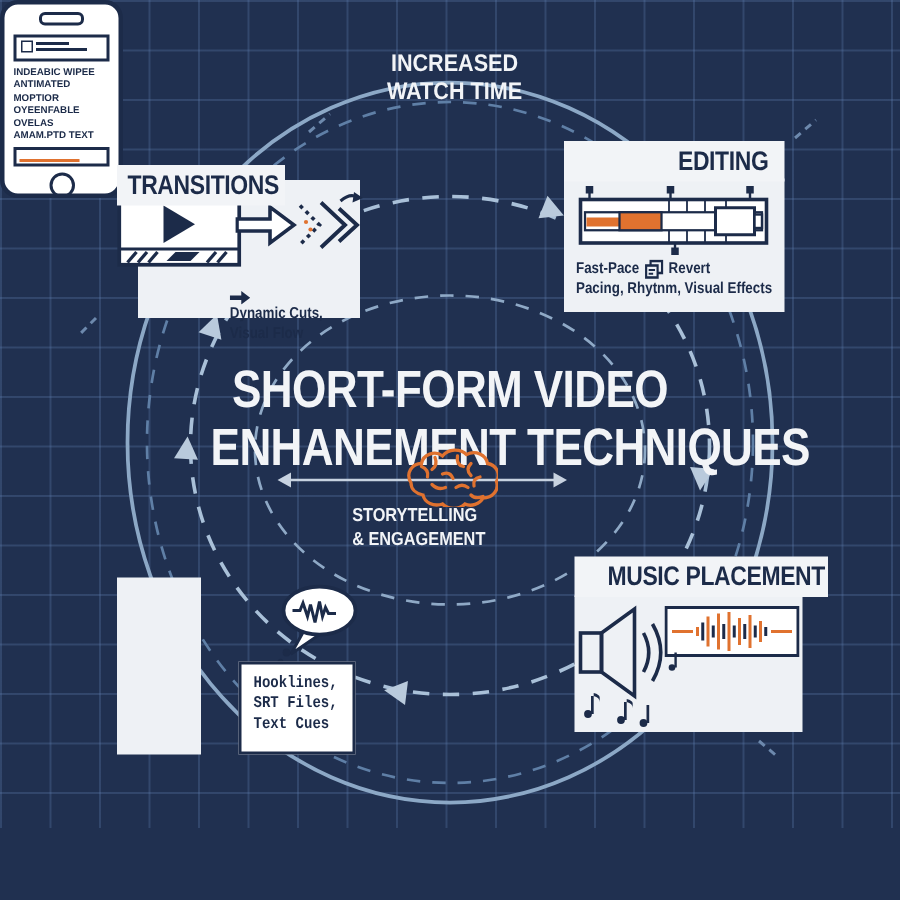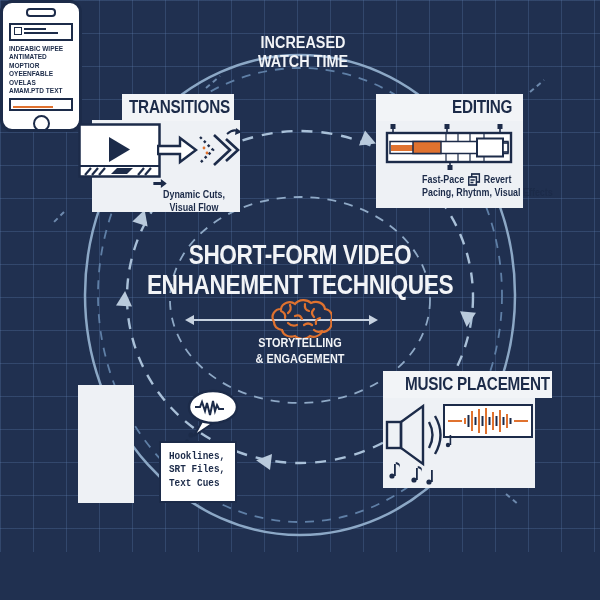--- a/index.html
+++ b/index.html
@@ -22,23 +22,23 @@
   .cond{display:block;transform:scaleX(.85);transform-origin:0 50%;white-space:nowrap;}
   .condc{display:block;transform:scaleX(.85);transform-origin:50% 50%;white-space:nowrap;}
   .condr{display:block;transform:scaleX(.85);transform-origin:100% 50%;white-space:nowrap;}
   .white-t{color:#f2f4f7;}
   
   #top-label{left:200px;top:34px;width:206px;text-align:center;z-index:3;
     font-weight:bold;font-size:16px;line-height:1.18;}
   #top-label .ln{display:block;transform:scaleX(.9);white-space:nowrap;}
   
   #center-title{left:110px;top:240px;width:380px;text-align:center;z-index:3;
-    font-weight:bold;font-size:27px;line-height:1.12;letter-spacing:-.5px;}
+    font-weight:bold;font-size:35px;line-height:1.12;letter-spacing:-.5px;}
   #center-title .ln{display:block;transform:scaleX(.84);white-space:nowrap;}
-  #center-sub{left:225px;top:336px;width:150px;text-align:center;z-index:3;
+  #center-sub{left:225px;top:336px;width:150px;text-align:left;z-index:3;
     font-weight:bold;font-size:12.5px;line-height:1.25;}
   #center-sub .ln{display:block;transform:scaleX(.87);white-space:nowrap;}
   
   #phone{left:95px;top:380px;width:82px;height:132px;background:#fff;border:3px solid #1c2b49;
     border-radius:12px;z-index:3;box-sizing:border-box;}
   #phone .spk{width:26px;height:5px;border:2px solid #1c2b49;border-radius:4px;margin:5px auto 0;}
   #phone .vbar{margin:6px 6px 0;height:14px;border:2px solid #1c2b49;position:relative;}
   #phone .vbar .sq{position:absolute;left:3px;top:2px;width:6px;height:6px;border:1.5px solid #1c2b49;}
   #phone .vbar .l1{position:absolute;left:13px;top:3px;width:22px;height:2px;background:#1c2b49;}
   #phone .vbar .l2{position:absolute;left:13px;top:7px;width:34px;height:2px;background:#1c2b49;}
@@ -75,21 +75,21 @@
       <path d="M506,494 l13,11" fill="none"></path>
     </g>
   </svg>
 
   <div id="top-label" class="abs white-t">
     <span class="ln">INCREASED</span>
     <span class="ln">WATCH TIME</span>
   </div>
 
   <div class="panel" style="left:92px;top:120px;width:148px;height:92px;"></div>
-  <div class="hdr" style="left:78px;top:94px;width:105px;margin-left:44px;">
+  <div class="hdr" style="left:78px;top:110px;width:105px;">
     <span>TRANSITIONS</span>
   </div>
   <svg class="abs" style="left:78px;top:123px;z-index:3;" width="83" height="55" viewBox="0 0 83 55">
     <rect x="1.5" y="1.5" width="80" height="52" fill="#fff" stroke="#1c2b49" stroke-width="2.5"></rect>
     <polygon points="31,14 52,26.5 31,39" fill="#1c2b49"></polygon>
     <line x1="2" y1="43" x2="81" y2="43" stroke="#1c2b49" stroke-width="2"></line>
     <g stroke="#1c2b49" stroke-width="2.2">
       <line x1="7" y1="52" x2="13" y2="45"></line>
         <line x1="14" y1="52" x2="20" y2="45"></line>
         <line x1="21" y1="52" x2="27" y2="45"></line>
@@ -101,21 +101,21 @@
   <svg class="abs" style="left:157px;top:126px;z-index:3;" width="86" height="54" viewBox="0 0 86 54">
     <polygon points="1,20 23,20 23,12 39,24 23,36 23,28 1,28" fill="#fff" stroke="#1c2b49" stroke-width="2.4"></polygon>
     <polyline points="43,11 56,24 43,37" fill="none" stroke="#1c2b49" stroke-width="2.4" stroke-dasharray="2.5 3"></polyline>
     <circle cx="47" cy="22" r="1.4" fill="#e0722f"></circle>
       <circle cx="50" cy="27" r="1.4" fill="#e0722f"></circle>
     <polyline points="57,9 73,24 57,39" fill="none" stroke="#1c2b49" stroke-width="2.6"></polyline>
     <polyline points="69,13 81,24 69,35" fill="none" stroke="#1c2b49" stroke-width="2.6"></polyline>
     <path d="M70,8 q7,-6 12,-2" fill="none" stroke="#1c2b49" stroke-width="2"></path>
     <path d="M79,2 L85,6 L78,9 Z" fill="#1c2b49"></path>
   </svg>
-  <div class="abs cap" style="left:146px;top:179px;width:96px;text-align:center;">
+  <div class="abs cap" style="left:146px;top:194px;width:96px;">
     <span class="condc"><svg width="16" height="9" viewBox="0 0 16 9" style="vertical-align:middle;margin-right:3px;">
           <polygon points="0,3 9,3 9,0 16,4.5 9,9 9,6 0,6" fill="#1c2b49"></polygon>
         </svg><span>Dynamic Cuts,</span></span>
     <span class="condc">Visual Flow</span>
   </div>
 
   <div class="panel" style="left:376px;top:119px;width:147px;height:89px;"></div>
   <div class="hdr" style="left:376px;top:94px;width:140px;text-align:right;">
     <span>EDITING</span>
   </div>
@@ -138,21 +138,21 @@
         <line x1="74" y1="11" x2="74" y2="40"></line>
         <line x1="86" y1="11" x2="86" y2="40"></line>
         <line x1="100" y1="11" x2="100" y2="40"></line>
     </g>
     <rect x="6" y="19.5" width="118" height="12" fill="#fff" stroke="#1c2b49" stroke-width="1.5"></rect>
     <rect x="7" y="23" width="22" height="6" fill="#e0722f"></rect>
     <rect x="29" y="19.5" width="28" height="12" fill="#e0722f" stroke="#1c2b49" stroke-width="1.5"></rect>
     <rect x="93" y="16.5" width="26" height="18" fill="#fff" stroke="#1c2b49" stroke-width="2"></rect>
     <rect x="119" y="21" width="5" height="9" fill="#fff" stroke="#1c2b49" stroke-width="1.6"></rect>
   </svg>
-  <div class="abs cap" style="left:384px;top:173px;width:150px;margin-left:38px;">
+  <div class="abs cap" style="left:384px;top:173px;width:150px;">
     <span class="cond" style="display:flex;align-items:center;gap:4px;">
       <span>Fast-Pace</span>
       <svg width="15" height="13" viewBox="0 0 15 13">
         <rect x="4.5" y="1" width="9" height="8" fill="#eef1f5" stroke="#1c2b49" stroke-width="1.7"></rect>
         <rect x="1" y="4" width="9" height="8" fill="#eef1f5" stroke="#1c2b49" stroke-width="1.7"></rect>
         <line x1="3" y1="7" x2="8" y2="7" stroke="#1c2b49" stroke-width="1.3"></line>
         <line x1="3" y1="9.5" x2="6.5" y2="9.5" stroke="#1c2b49" stroke-width="1.3"></line>
       </svg>
       <span>Revert</span>
     </span>

